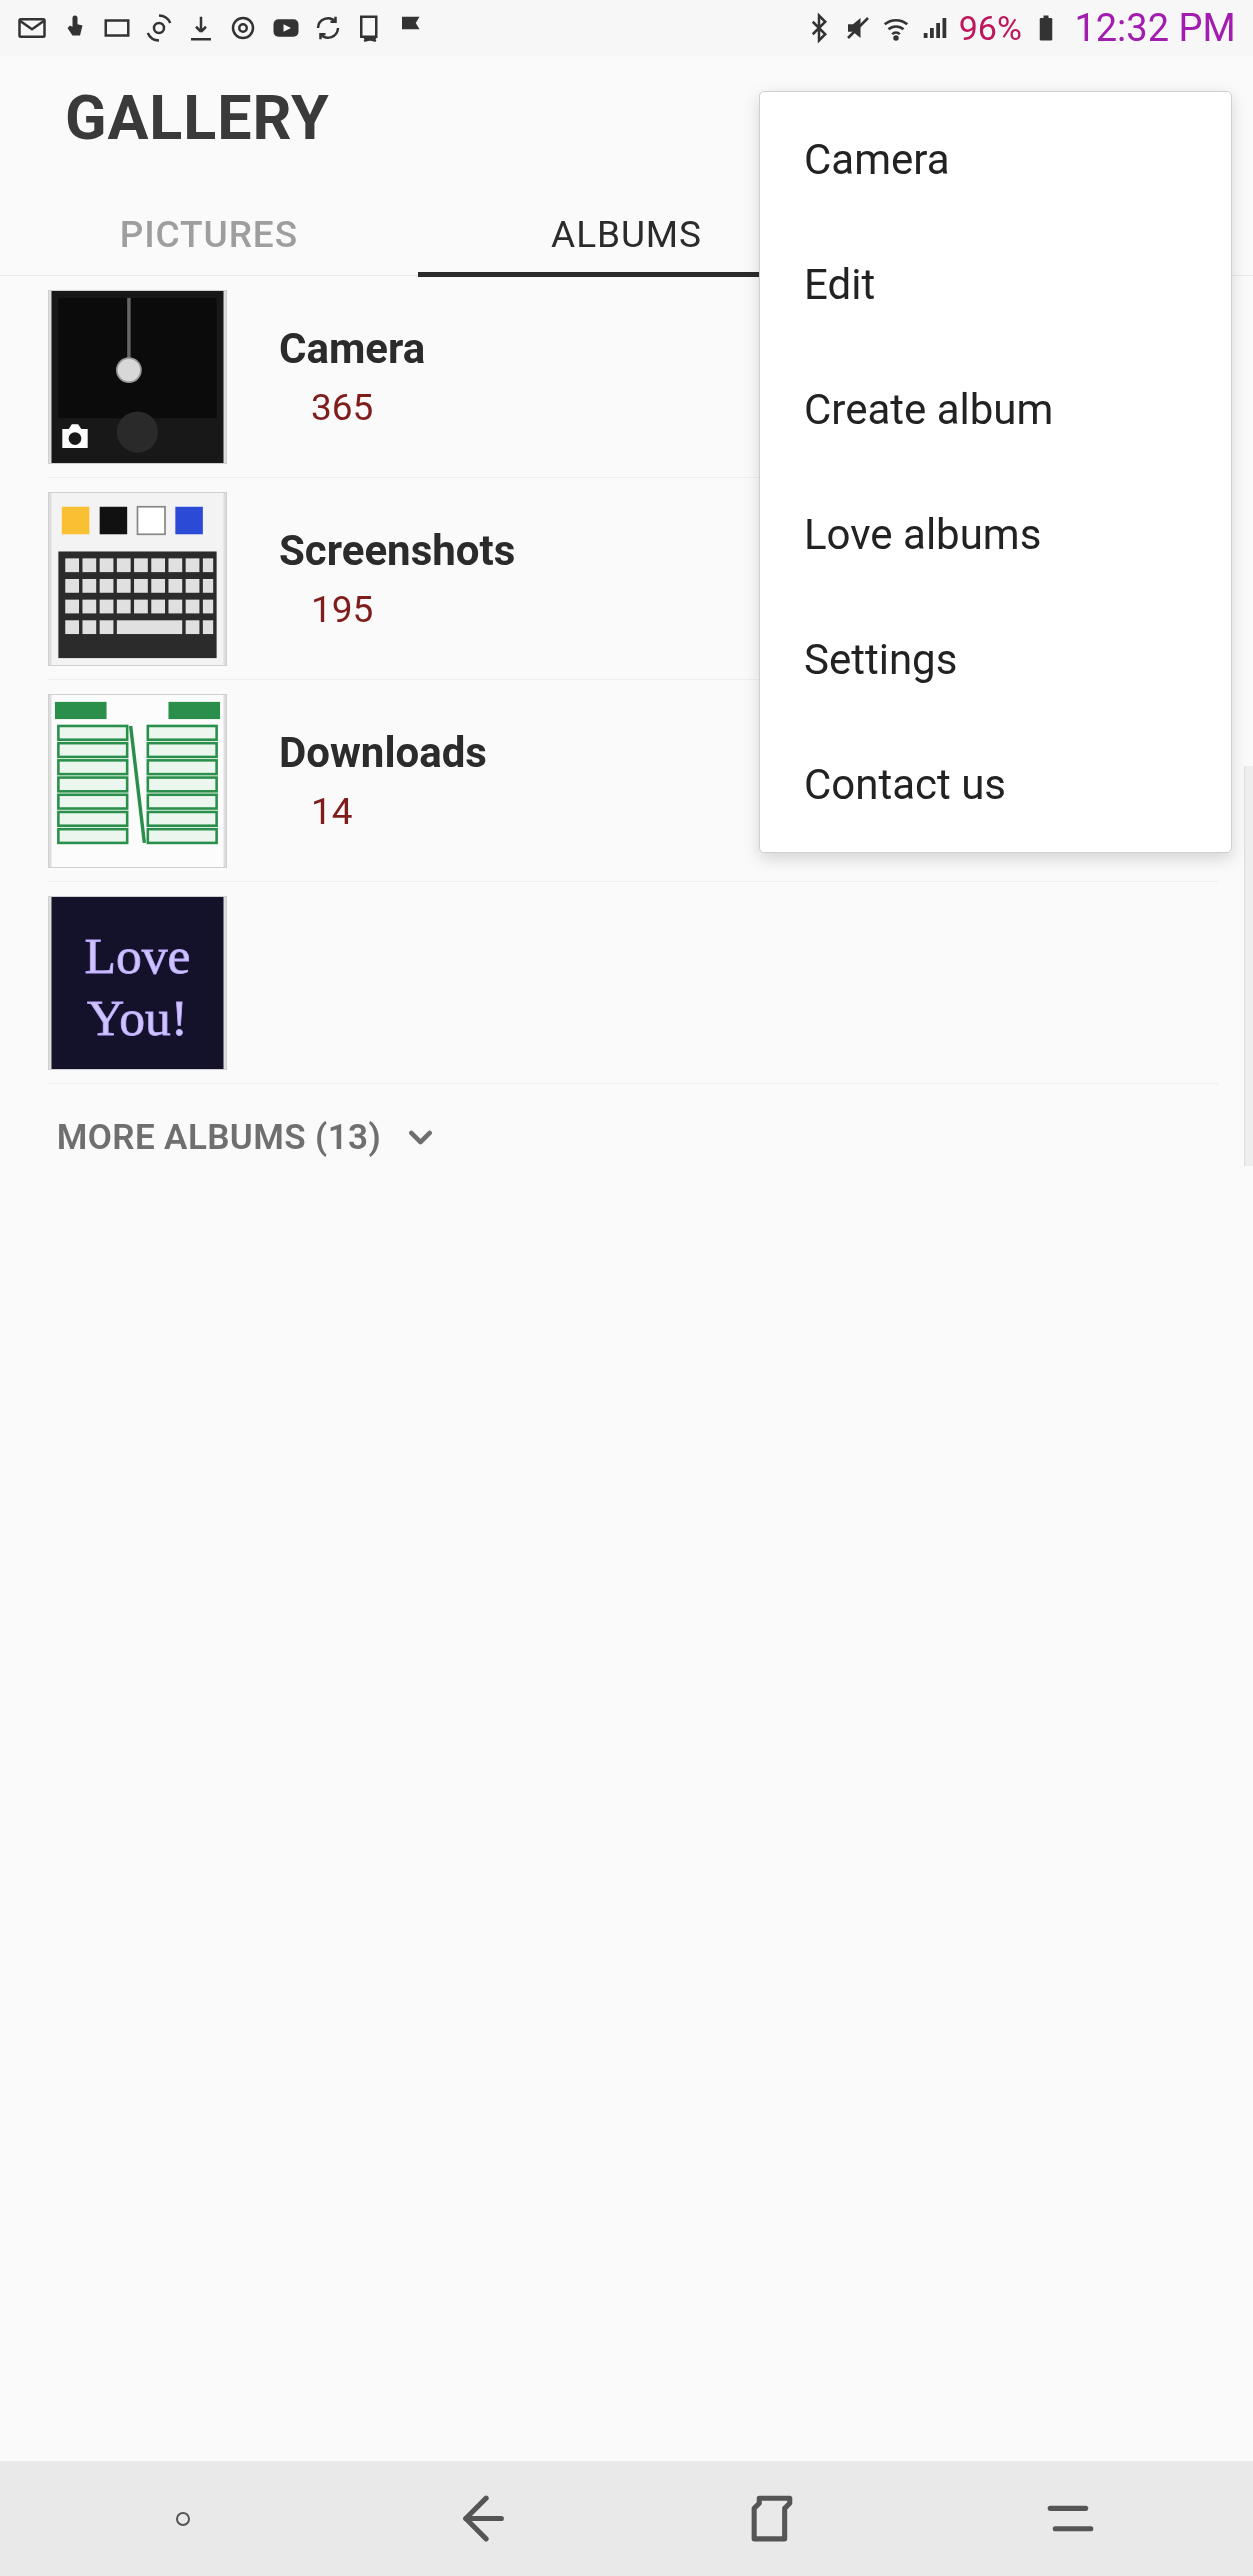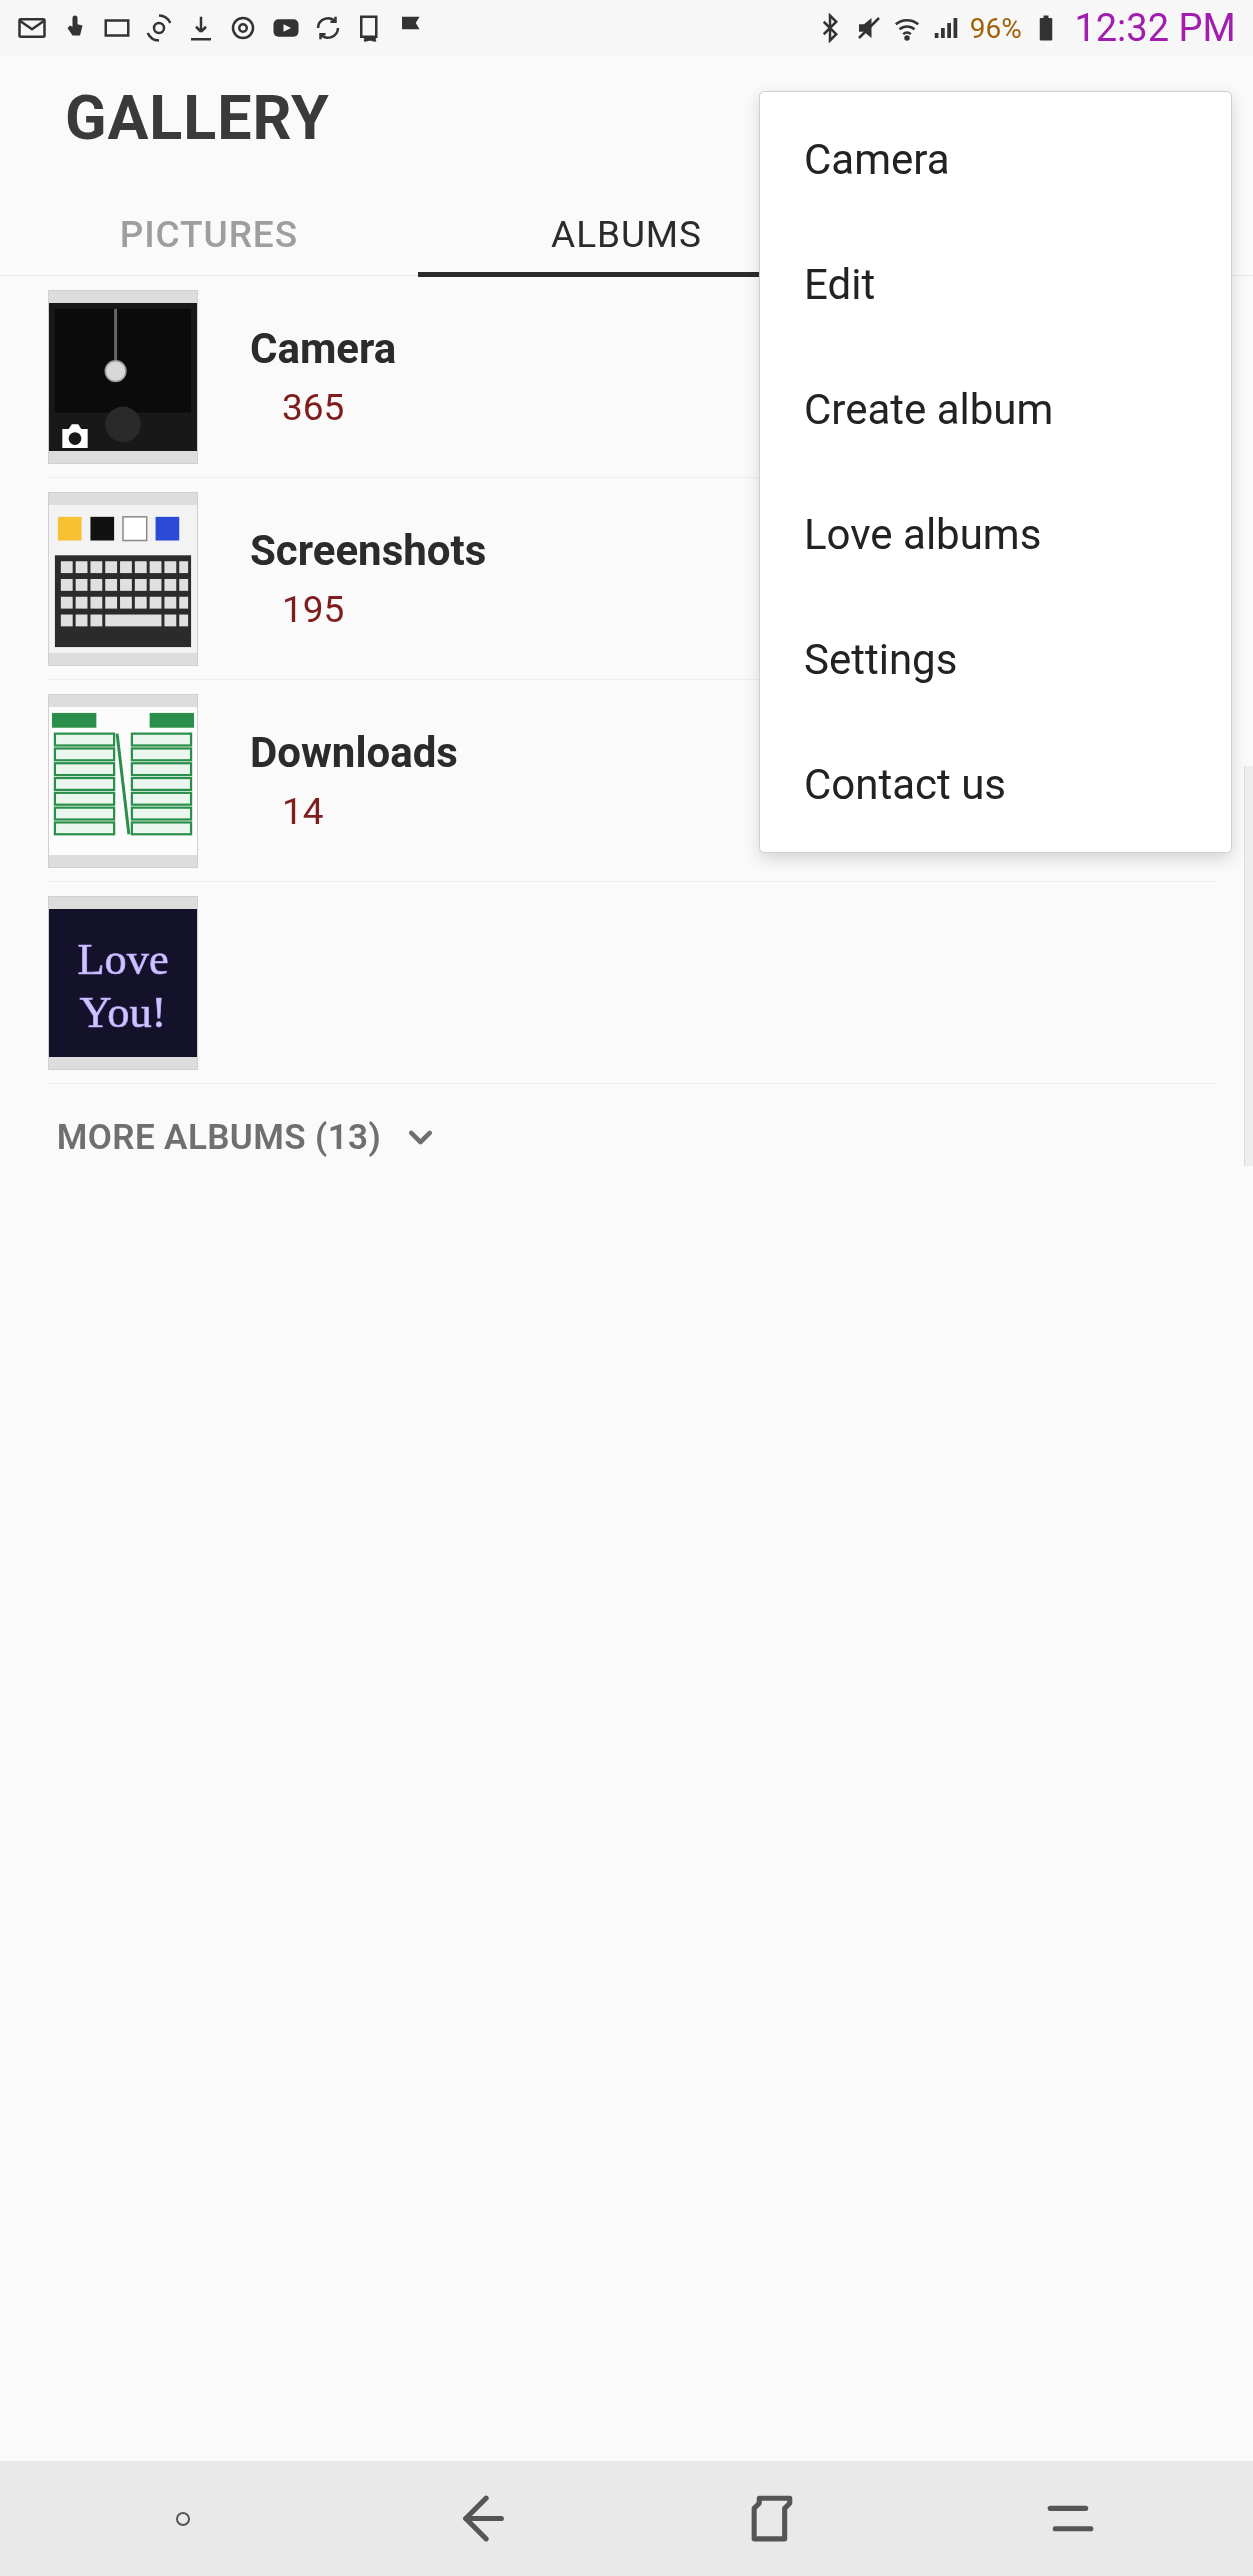--- a/index.html
+++ b/index.html
@@ -19,21 +19,21 @@
       align-items: center;
       justify-content: space-between;
       padding: 0 17.4px;
       color: #333;
     }
     .status-left, .status-right { display: flex; align-items: center; gap: 12.2px; }
     .status-right { gap: 8.7px; }
     .status-icon { width: 30px; height: 30px; display:flex; align-items:center; justify-content:center; }
     .status-icon svg { width: 100%; height: 100%; }
     .status-time { font-size: 38px; font-weight: 400; color: #a21caf; margin-left: 5.2px; }
-    .status-pct { font-size: 28px; font-weight: 400; color: #a16207; }
+    .status-pct { font-size: 34px; font-weight: 400; color: #be185d; }
 
     
     .app-header {
       padding: 26px 35px 8.7px 65px;
     }
     .app-title {
       font-size: 61px;
       font-weight: 700;
       color: #3a3a3a;
       letter-spacing: 0.9px;
@@ -73,21 +73,21 @@
     .album-list { padding: 0 35px 0 48px; }
     .album-row {
       display: flex;
       align-items: center;
       height: 202px;
       border-bottom: 1.7px solid #eee;
       gap: 52px;
     }
     .album-row:last-of-type { border-bottom: 1.7px solid #eee; }
     .thumb {
-      width: 150px; height: 174px;
+      width: 179px; height: 174px;
       background: #ddd;
       border: 0.9px solid #d0d0d0;
       position: relative;
       flex-shrink: 0;
       display:flex; align-items:center; justify-content:center;
     }
     .thumb svg { width: 100%; height: 100%; }
     .thumb .cam-badge {
       position: absolute; left: 7px; bottom: 7px;
       width: 38px; height: 38px;

